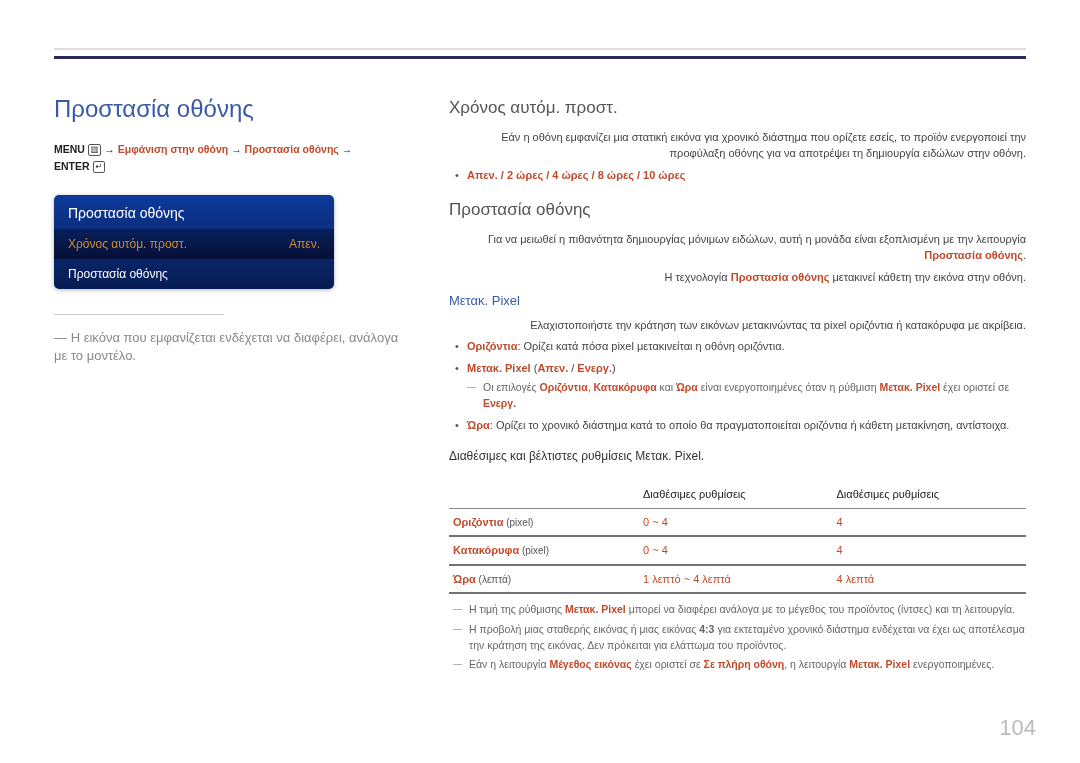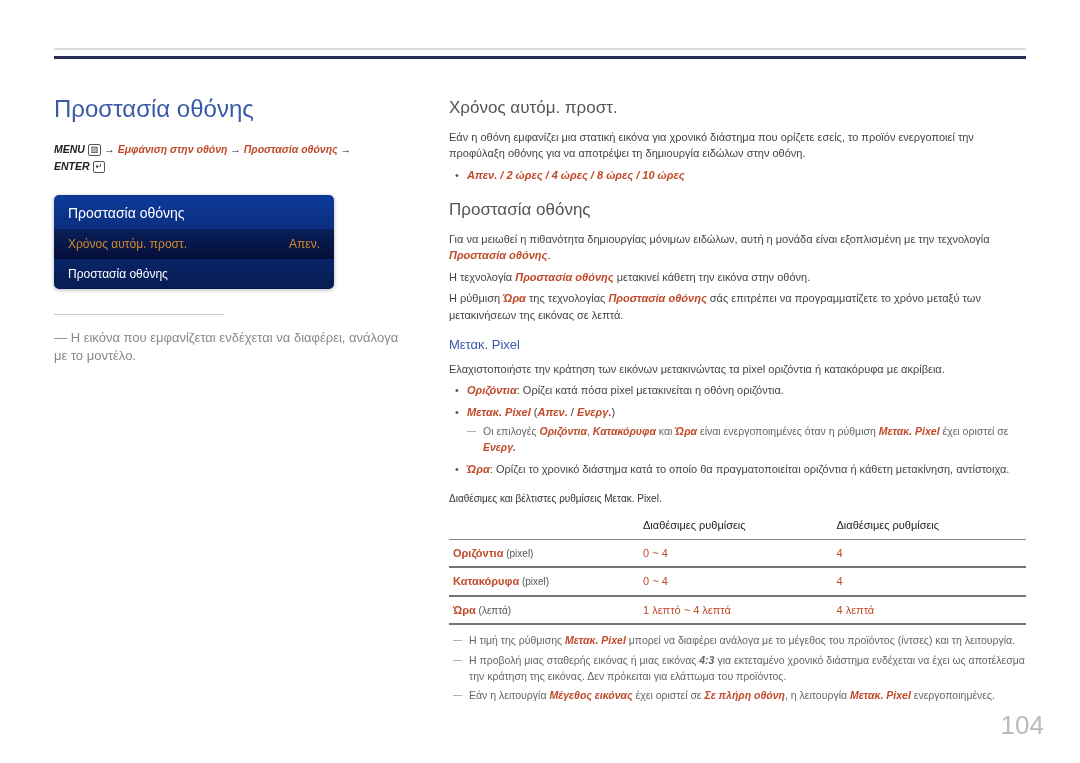--- a/index.html
+++ b/index.html
@@ -100,23 +100,23 @@
     font-size: 13px;
     color: #888;
     line-height: 1.4;
   }
   h2.section {
     font-size: 17px;
     font-weight: 400;
     color: #555;
     margin-bottom: 8px;
   }
-  .right-col p { margin-bottom: 5px; }
+  .right-col p { margin-bottom: 5px; text-align: right; }
   .hl { color: #c04a2a; }
-  .bold { font-weight: bold; font-style: italic; }
+  .bold { font-weight: bold; }
   .bullet-list {
     list-style: none;
     margin: 4px 0 14px 0;
   }
   .bullet-list > li {
     position: relative;
     padding-left: 18px;
     margin-bottom: 5px;
     line-height: 1.5;
   }
@@ -145,23 +145,23 @@
     font-size: 9px;
     top: 1px;
   }
   .sub-heading {
     color: #3a5aa8;
     font-size: 13px;
     font-weight: 400;
     margin: 6px 0 6px 0;
   }
   .settings-label {
-    font-size: 10px;
+    font-size: 12px;
     color: #333;
-    margin: 8px 0 6px 0;
+    margin: 8px 0 16px 0;
   }
   table.settings {
     width: 100%;
     border-collapse: collapse;
     font-size: 11px;
     margin-bottom: 8px;
   }
   table.settings th, table.settings td {
     text-align: left;
     padding: 5px 4px;
@@ -174,22 +174,22 @@
   }
   table.settings th:first-child {
     width: 190px;
   }
   table.settings .lbl { color: #c04a2a; font-weight: bold; }
   table.settings .unit { color: #555; font-weight: normal; font-size: 10px;}
   table.settings .val { color: #c04a2a; }
   .page-num {
     position: absolute;
     bottom: 22px;
-    right: 36px;
-    font-size: 26px;
+    right: 44px;
+    font-size: 22px;
     color: #bbb;
   }
 </style>
 </head>
 <body>
 
 <div class="top-bar"></div>
 
 <div class="page">
 
@@ -229,27 +229,24 @@
   <div class="right-col">
 
     <h2 class="section">Χρόνος αυτόμ. προστ.</h2>
     <p>Εάν η οθόνη εμφανίζει μια στατική εικόνα για χρονικό διάστημα που ορίζετε εσείς, το προϊόν ενεργοποιεί την προφύλαξη οθόνης για να αποτρέψει τη δημιουργία ειδώλων στην οθόνη.</p>
     <ul class="bullet-list">
       <li><span class="hl bold">Απεν. / 2 ώρες / 4 ώρες / 8 ώρες / 10 ώρες</span></li>
     </ul>
 
     <h2 class="section">Προστασία οθόνης</h2>
     <p>
-      <span>Για να μειωθεί η πιθανότητα δημιουργίας μόνιμων ειδώλων, αυτή η μονάδα είναι εξοπλισμένη με την τεχνολογία </span><span class="hl bold">Προστασία οθόνης</span><span>.</span>
+      <span>Για να μειωθεί η πιθανότητα δημιουργίας μόνιμων ειδώλων, αυτή η μονάδα είναι εξοπλισμένη με την λειτουργία </span><span class="hl bold">Προστασία οθόνης</span><span>.</span>
     </p>
     <p>
       <span>Η τεχνολογία </span><span class="hl bold">Προστασία οθόνης</span><span> μετακινεί κάθετη την εικόνα στην οθόνη.</span>
-    </p>
-    <p style="margin-bottom:12px;">
-      <span>Η ρύθμιση </span><span class="hl bold">Ώρα</span><span> της τεχνολογίας </span><span class="hl bold">Προστασία οθόνης</span><span> σάς επιτρέπει να προγραμματίζετε το χρόνο μεταξύ των μετακινήσεων της εικόνας σε λεπτά.</span>
     </p>
 
     <div class="sub-heading">Μετακ. Pixel</div>
     <p>Ελαχιστοποιήστε την κράτηση των εικόνων μετακινώντας τα pixel οριζόντια ή κατακόρυφα με ακρίβεια.</p>
 
     <ul class="bullet-list">
       <li><span class="hl bold">Οριζόντια</span><span>: Ορίζει κατά πόσα pixel μετακινείται η οθόνη οριζόντια.</span></li>
       <li>
         <span class="hl bold">Μετακ. Pixel</span><span> (</span><span class="hl bold">Απεν.</span><span> / </span><span class="hl bold">Ενεργ.</span><span>)</span>
         <ul class="dash-list">

